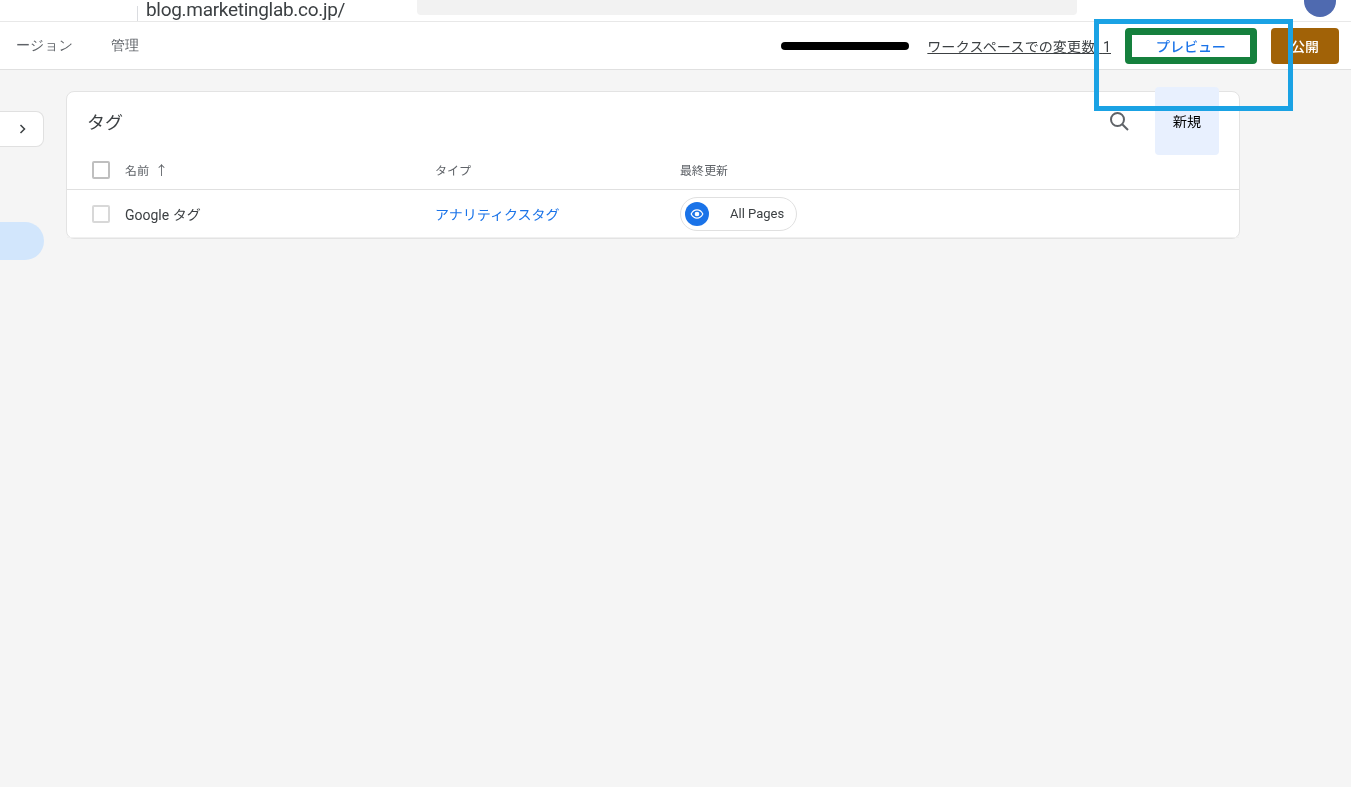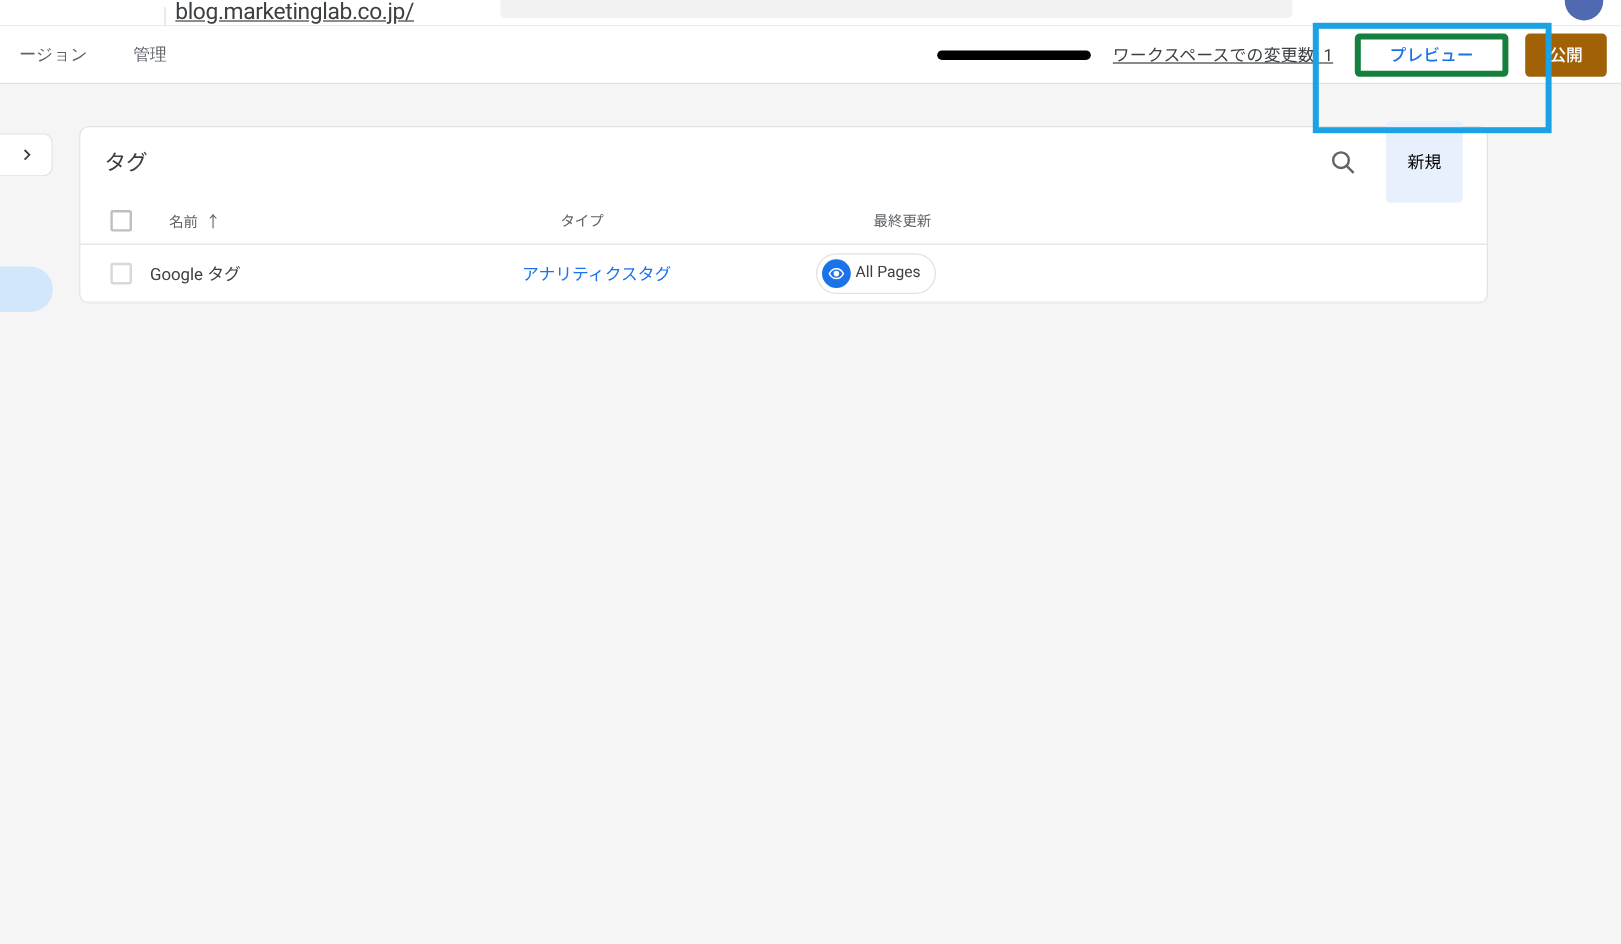--- a/index.html
+++ b/index.html
@@ -6,21 +6,20 @@
 body { background: #f5f5f5; width: 1351px; height: 787px; overflow: hidden; color: #3c4043; }
 
 .topbar {
   height: 22px;
   background: #fff;
   border-bottom: 1px solid #e8e8e8;
   position: relative;
   padding-left: 137px;
   display: flex;
   align-items: flex-end;
-  text-decoration: underline;
 }
 .topbar .divider { width: 1px; height: 15px; background: #dadce0; margin-right: 8px; }
 .topbar .url { font-size: 19px; color: #3c4043; letter-spacing: -0.3px; line-height: 22px; overflow: hidden; white-space: nowrap; }
 .topbar .searchbar {
   position: absolute; left: 417px; top: 0; width: 660px; height: 15px;
   background: #f2f2f2; border-radius: 0 0 4px 4px;
 }
 .topbar .avatar {
   position: absolute; right: 15px; top: -15px; width: 32px; height: 32px;
   border-radius: 50%; background: #4f6ab0;
@@ -39,21 +38,21 @@
 }
 .workspace-changes {
   position: absolute; right: 240px; font-size: 14px; color: #3c4043; letter-spacing: 0.2px; text-decoration: underline;
 }
 .highlight-box {
   position: absolute; right: 58px; top: -3px; width: 199px; height: 92px;
   border: 5px solid #1aa2e4; z-index: 5; pointer-events: none;
 }
 .preview-btn {
   position: absolute; right: 94px; top: 6px; height: 36px; padding: 0 24px;
-  background: #fff; border: 5px solid #15803d; border-radius: 4px;
+  background: #fff; border: 7px solid #15803d; border-radius: 4px;
   color: #1a73e8; font-size: 14px; font-weight: 500; cursor: pointer;
 }
 .publish-btn {
   position: absolute; right: 12px; top: 6px; height: 36px; padding: 0 20px;
   background: #a16207; border: none; border-radius: 4px;
   color: #fff; font-size: 14px; font-weight: 500; cursor: pointer;
 }
 
 .sidebar-tab {
   position: absolute; left: 0; top: 111px; width: 44px; height: 36px;
@@ -62,53 +61,53 @@
   cursor: pointer;
 }
 .sidebar-tab svg { width: 12px; height: 12px; }
 .sidebar-pill {
   position: absolute; left: 0; top: 222px; width: 44px; height: 38px;
   background: #d2e6fc; border-radius: 0 19px 19px 0;
 }
 
 .card {
   position: absolute; left: 66px; top: 91px; width: 1174px;
-  background: #fff; border: 1px solid #e3e3e3; border-radius: 8px; margin-top: 14px;
+  background: #fff; border: 1px solid #e3e3e3; border-radius: 8px;
 }
 .card-header {
   height: 58px; display: flex; align-items: center; padding: 0 20px;
 }
 .card-title { font-size: 18px; color: #3c4043; flex: 1; }
 .search-icon { width: 24px; height: 24px; margin-right: 24px; cursor: pointer; color: #5f6368; }
 .new-btn {
   background: #e8f0fe; color: #000000; border: none; border-radius: 4px;
   font-size: 14px; font-weight: 400; padding: 24px 18px; cursor: pointer;
 }
 
 .table-head {
   display: grid;
   grid-template-columns: 48px 310px 245px 400px 1fr;
   align-items: center; height: 40px; padding: 0 10px;
-  font-size: 12px; color: #5f6368; border-bottom: 1px solid #e0e0e0; gap: 16px;
+  font-size: 12px; color: #5f6368; border-bottom: 1px solid #e0e0e0;
 }
 .table-head .sort-arrow { margin-left: 6px; font-size: 13px; }
 .table-row {
   display: grid;
   grid-template-columns: 48px 310px 245px 400px 1fr;
   align-items: center; height: 48px; padding: 0 10px;
   font-size: 14px; border-bottom: 1px solid #f0f0f0;
 }
 .checkbox {
   width: 18px; height: 18px; border: 2px solid #bfbfbf; border-radius: 2px; cursor: pointer;
 }
 .checkbox.light { border-color: #d8d8d8; }
 .cell-check { display: flex; justify-content: center; }
 .tag-link { color: #1a73e8; cursor: pointer; }
 .trigger-chip {
-  display: inline-flex; align-items: center; gap: 4px;
+  display: inline-flex; align-items: center; gap: 21px;
   border: 1px solid #e0e0e0; border-radius: 18px; padding: 4px 12px 4px 4px;
   font-size: 13px; background: #fff; justify-content: flex-end;
 }
 .trigger-icon {
   width: 24px; height: 24px; border-radius: 50%; background: #1a73e8;
   display: flex; align-items: center; justify-content: center; color: #fff;
 }
 .trigger-icon svg { width: 14px; height: 14px; }
 </style>
 </head>

